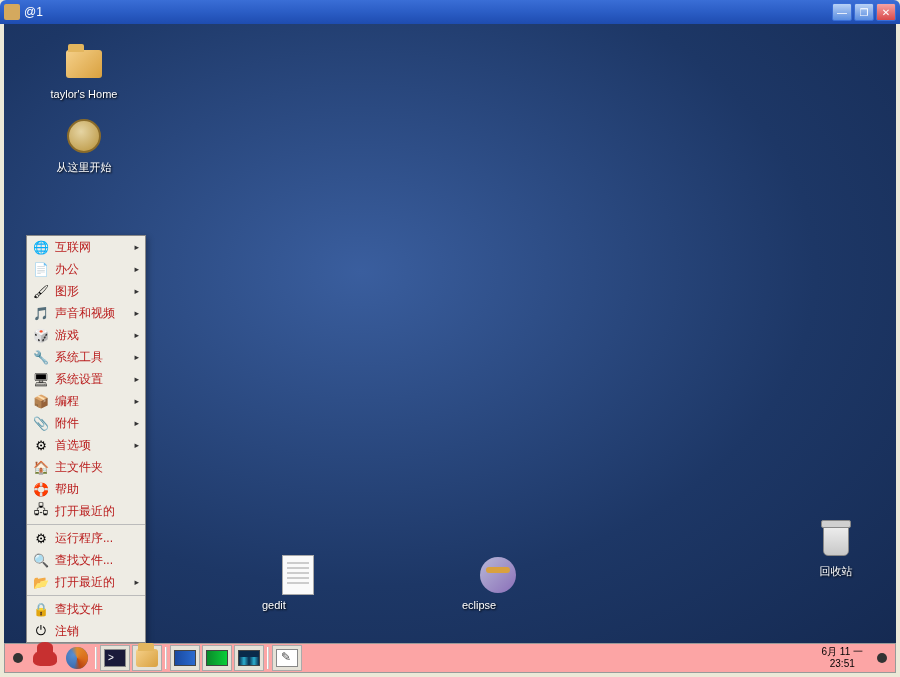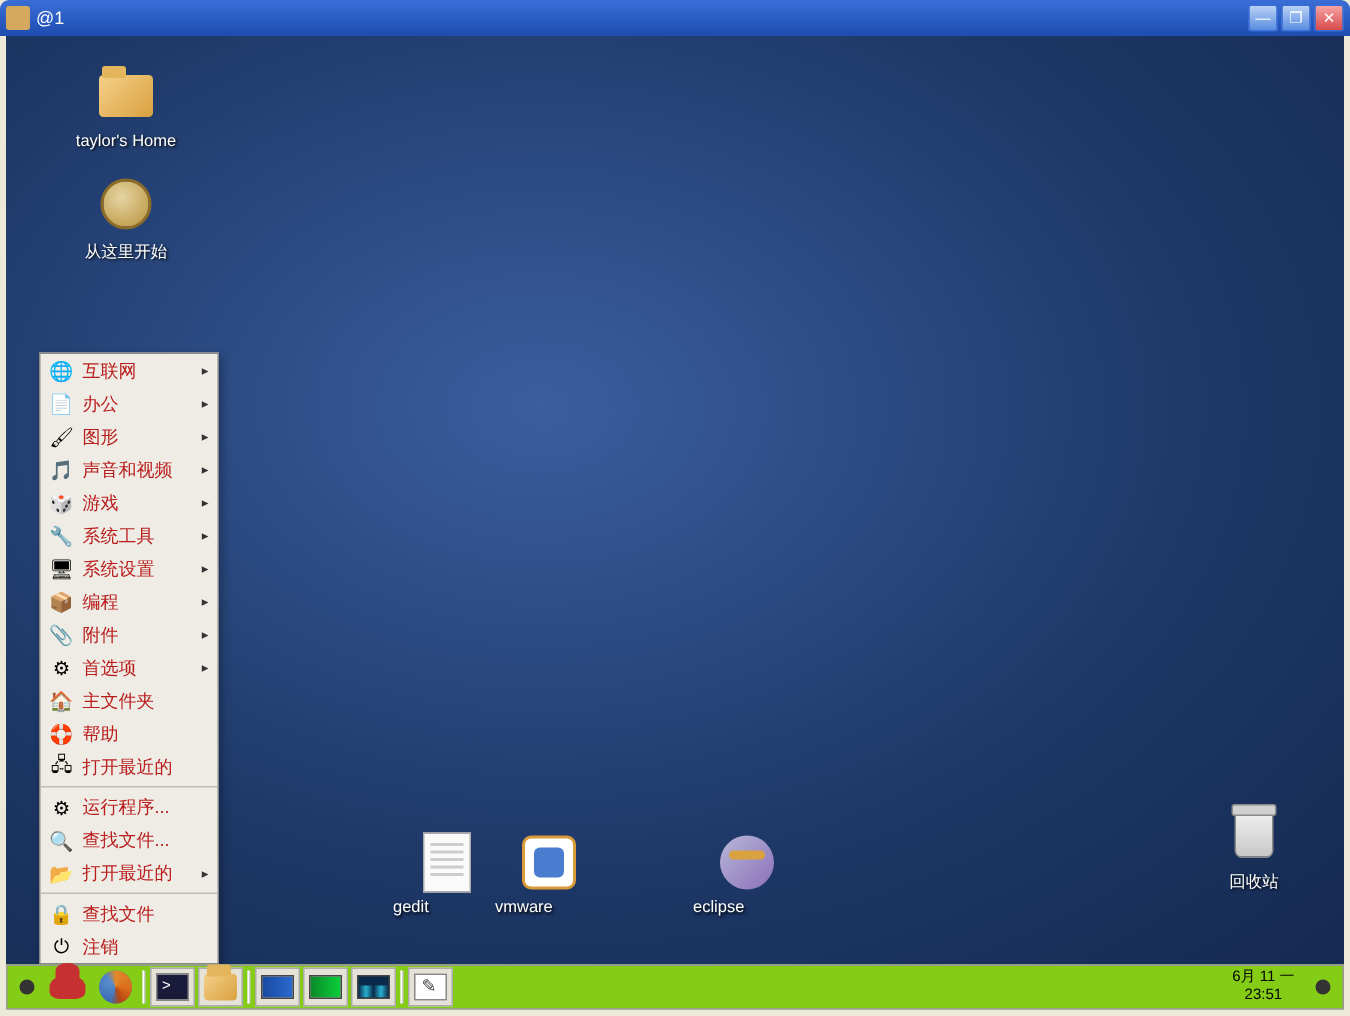--- a/index.html
+++ b/index.html
@@ -20,21 +20,21 @@
 
 
 .app-menu { position: absolute; bottom: 0; left: 22px; width: 120px; background: #eeece4; border: 1px solid #888; font-size: 12px; box-shadow: 2px 2px 6px rgba(0,0,0,0.3); }
 .menu-item { display: flex; align-items: center; padding: 3px 6px; height: 22px; cursor: pointer; }
 .menu-item .mico { width: 16px; height: 16px; margin-right: 6px; display: flex; align-items: center; justify-content: center; font-size: 13px; }
 .menu-item .mlbl { flex: 1; color: #b91c1c; }
 .menu-item .arrow { color: #333; font-size: 9px; }
 .menu-sep { height: 1px; background: #bbb; margin: 2px 0; }
 
 
-.taskbar { position: absolute; left: 4px; right: 4px; bottom: 4px; height: 30px; background: #84cc16; border: 1px solid #999; display: flex; align-items: center; padding: 0 2px; }
+.taskbar { position: absolute; left: 4px; right: 4px; bottom: 4px; height: 30px; background: #fca5a5; border: 1px solid #999; display: flex; align-items: center; padding: 0 2px; }
 .tb-item { width: 30px; height: 26px; margin: 0 1px; display: flex; align-items: center; justify-content: center; cursor: pointer; border: 1px solid transparent; }
 .tb-item.btn { border: 1px solid #aaa; background: #e5e2d8; }
 .tb-sep { width: 2px; height: 22px; background: #ccc; border-left: 1px solid #fff; margin: 0 2px; }
 .tb-time { margin-left: auto; text-align: center; font-size: 10px; line-height: 12px; padding: 0 8px; }
 .tb-dot { width: 10px; height: 10px; background: #333; border-radius: 50%; margin: 0 6px; cursor: pointer; }
 
 
 .dock-icon { position: absolute; width: 72px; text-align: left; cursor: pointer; }
 .dock-icon .ico { width: 40px; height: 40px; margin: 0 auto 4px; display: flex; align-items: center; justify-content: center; }
 .dock-icon .lbl { color: #fff; font-size: 11px; text-shadow: 1px 1px 2px #000; }
@@ -86,38 +86,32 @@
       </div>
     <div class="lbl">taylor's Home</div>
   </div>
   <div class="desktop-icon" style="top:92px; left:40px;">
     <div class="ico">
         <div class="globe-shape"></div>
       </div>
     <div class="lbl">从这里开始</div>
   </div>
 
-  <div class="desktop-icon" style="bottom:48px; right:20px;">
+  <div class="desktop-icon" style="bottom:64px; right:20px;">
     <div class="ico">
         <div class="trash-shape"></div>
       </div>
     <div class="lbl">回收站</div>
   </div>
 
   <div class="dock-icon" style="bottom:32px; left:258px;">
     <div class="ico">
         <div class="doc-shape"></div>
       </div>
     <div class="lbl">gedit</div>
-  </div>
-  <div class="dock-icon" style="bottom:32px; left:326px;">
-    <div class="ico">
-        <div class="vmware-shape"></div>
-      </div>
-    <div class="lbl">vmware</div>
   </div>
   <div class="dock-icon" style="bottom:32px; left:458px;">
     <div class="ico">
         <div class="eclipse-shape"></div>
       </div>
     <div class="lbl">eclipse</div>
   </div>
 
   <div class="app-menu">
     <div id="menu-main">

